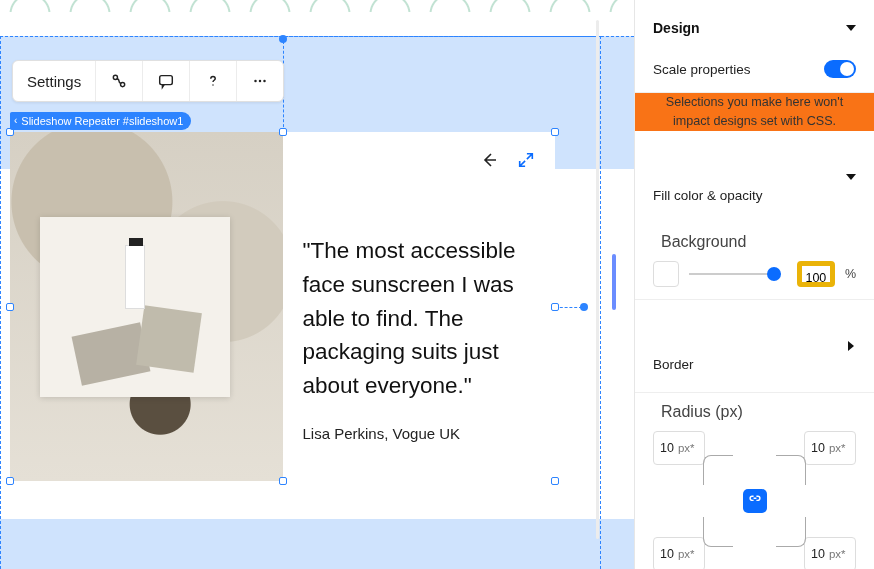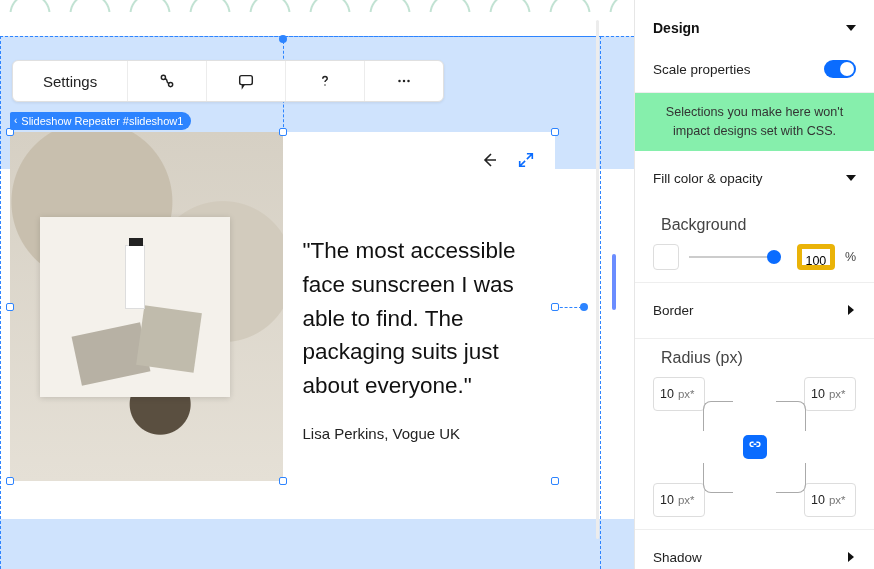--- a/index.html
+++ b/index.html
@@ -21,21 +21,21 @@
 
 .page-bg { position: absolute; left: 0; right: 0; top: 36px; bottom: -14px;
   background: #cfe3fd; border-top: 1px dashed #2d84ff; }
 
 .inner-band { position:absolute; left:0; right:0; top:132px; height:350px; background:#fff; }
 
 
 .toolbar { position: absolute; left: 12px; top: 60px; height: 42px; background: #fff;
   border: 1px solid #e0e0e0; border-radius: 6px; box-shadow: 0 1px 3px rgba(0,0,0,.08);
   display: flex; align-items: stretch; z-index: 5; }
-.toolbar .cell { display:flex; align-items:center; justify-content:center; border-right:1px solid #ececec; padding:0 30px; cursor:pointer; }
+.toolbar .cell { display:flex; align-items:center; justify-content:center; border-right:1px solid #ececec; padding:0 14px; cursor:pointer; }
 .toolbar .cell:last-child { border-right:none; }
 .toolbar .settings { font-size:15px; color:#222; }
 .toolbar svg { display:block; }
 
 
 .tag { position:absolute; left:10px; top:112px; background:#2d84ff; color:#fff;
   font-size:11px; padding:3px 8px 3px 4px; border-radius:2px 10px 10px 2px; display:flex; align-items:center; gap:4px; z-index:5;}
 .tag .chev { font-size:10px; line-height:1; }
 
 
@@ -78,30 +78,30 @@
 
 
 .gutter { position:absolute; left:612px; width:4px; top:254px; height:56px; background:#6b8dff; border-radius:3px; }
 
 
 .panel { width:240px; border-left:1px solid #e6e6e6; background:#fff; overflow:hidden; height:100%; }
 .panel-inner { height:100%; overflow-y:hidden; }
 .section { border-bottom:1px solid #eee; }
 .sec-head { display:flex; align-items:center; justify-content:space-between; padding:20px 18px; cursor:pointer; }
 .sec-head .title { font-size:14px; font-weight:700; color:#111; }
-.sec-head .title.light { font-weight:400; font-size:13.5px; color:#222; }
+.sec-head .title.light { font-weight:400; font-size:13.5px; color:#222;margin-top:37px; }
 .caret { width:0;height:0;border-left:5px solid transparent;border-right:5px solid transparent;border-top:6px solid #111; }
 .caret.right { transform: rotate(-90deg); }
 
 .scale-row { display:flex; align-items:center; justify-content:space-between; padding:4px 18px 14px; }
 .scale-row .lbl { font-size:13.5px; color:#222; }
 .toggle { width:32px; height:18px; background:#0a6cff; border-radius:9px; position:relative; cursor:pointer; }
 .toggle::after{content:"";position:absolute;right:2px;top:2px;width:14px;height:14px;background:#fff;border-radius:50%}
 
-.note { background:#86efac; padding:10px 16px; font-size:12.6px; line-height:1.5; color:#333; text-align:center; }
+.note { background:#f97316; padding:0 16px; font-size:12.6px; line-height:1.5; color:#333; text-align:center; }
 
 .sub { padding:2px 18px 12px; }
 .sublabel { font-size:16px; color:#444; margin:8px 8px 10px; }
 
 .bg-row { display:flex; align-items:center; gap:10px; }
 .swatch { width:26px; height:26px; border:1px solid #ddd; border-radius:4px; background:#fff; cursor:pointer; }
 .slider { flex:1; height:20px; position:relative; }
 .track { position:absolute; left:0; right:0; top:9px; height:2px; background:#ccc; }
 .knob { position:absolute; right:0; top:3px; width:14px; height:14px; background:#0a6cff; border-radius:50%; cursor:pointer; }
 .valbox { width:38px; height:26px; border:5px solid #eab308; border-radius:4px; font-size:12.5px; text-align:center; line-height:24px;margin-left:6px; }

